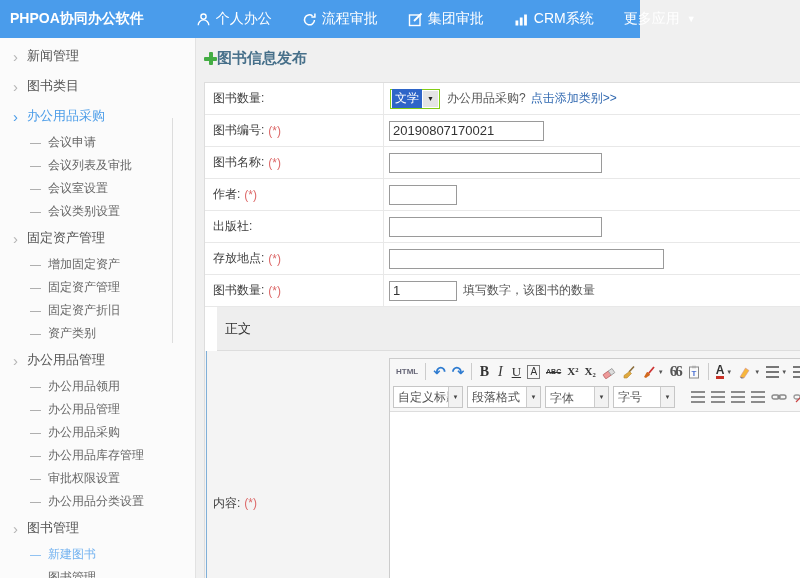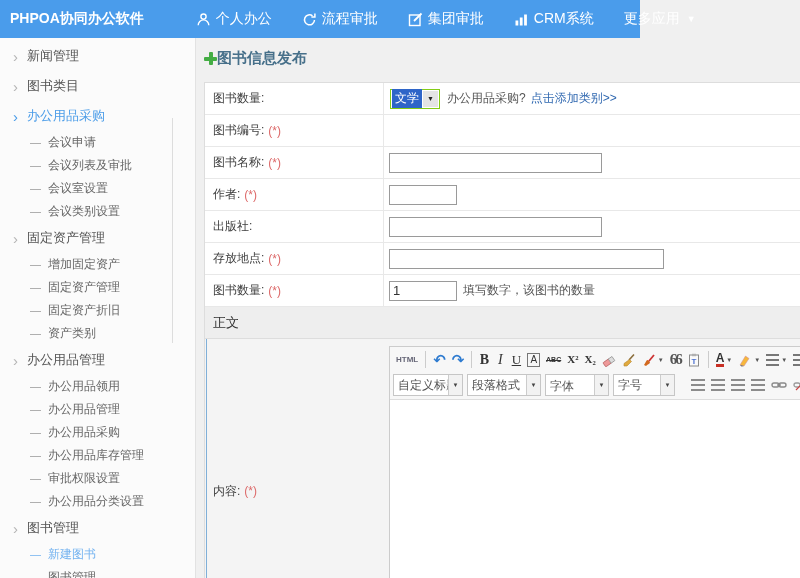--- a/index.html
+++ b/index.html
@@ -53,22 +53,22 @@
   .hint{margin-left:6px;color:#555;font-size:12px;}
   .q{margin-left:7px;color:#555;font-size:12px;}
   .addlink{margin-left:5px;color:#3068b0;font-size:12px;text-decoration:none;cursor:pointer;}
 
   .sel{display:inline-flex;align-items:center;height:20px;border:1px solid #84cc16;
     background:#fff;margin-left:1px;cursor:pointer;}
   .sel-val{background:#2e65c8;color:#fff;font-size:12px;padding:1px 3px;margin:1px;}
   .sel-caret{width:15px;height:16px;margin-right:1px;background:#e4e4e4;
     display:flex;align-items:center;justify-content:center;font-size:7px;color:#222;}
 
-  .fsection{height:32px;display:flex;align-items:center;padding-left:8px;background:#eee;
-    border-bottom:1px solid #ddd;font-size:13px;color:#333;}
+  .fsection{height:44px;display:flex;align-items:center;padding-left:8px;background:#eee;
+    border-bottom:1px solid #ddd;font-size:13px;color:#333;margin-left:12px;}
 
   .fcontent{position:relative;height:296px;background:#f4f4f4;}
   .blue-line{position:absolute;left:1px;top:0;bottom:0;width:1px;background:#7fafd8;}
   .content-label{position:absolute;left:8px;top:144px;font-size:12px;color:#404040;}
 
   
   .editor{position:absolute;left:184px;top:7px;width:520px;height:281px;background:#fff;
     border:1px solid #ccc;display:flex;flex-direction:column;}
   .tb-row{display:flex;align-items:center;padding:2px 3px;background:#f7f7f7;flex:none;}
   .tb-row.r2{padding-bottom:3px;border-bottom:1px solid #ddd;}
@@ -266,20 +266,23 @@
         <span class="q" data-name="category-question">办公用品采购?</span>
         <a class="addlink" data-name="add-category-link">点击添加类别&gt;&gt;</a>
       </div>
     </div>
 
     <div class="frow" data-name="form-row-book-no">
       <div class="fl">
           <span data-name="field-label">图书编号:</span>
           <span class="req" data-name="required-mark">(*)</span>
         </div>
+      <div class="fv">
+          <input class="txt" style="width: 155px;" data-name="book-no-input" value="20190807170021">
+        </div>
     </div>
 
     <div class="frow" data-name="form-row-book-name">
       <div class="fl">
           <span data-name="field-label">图书名称:</span>
           <span class="req" data-name="required-mark">(*)</span>
         </div>
       <div class="fv">
           <input class="txt" style="width: 213px;" data-name="book-name-input" value="">
         </div>

